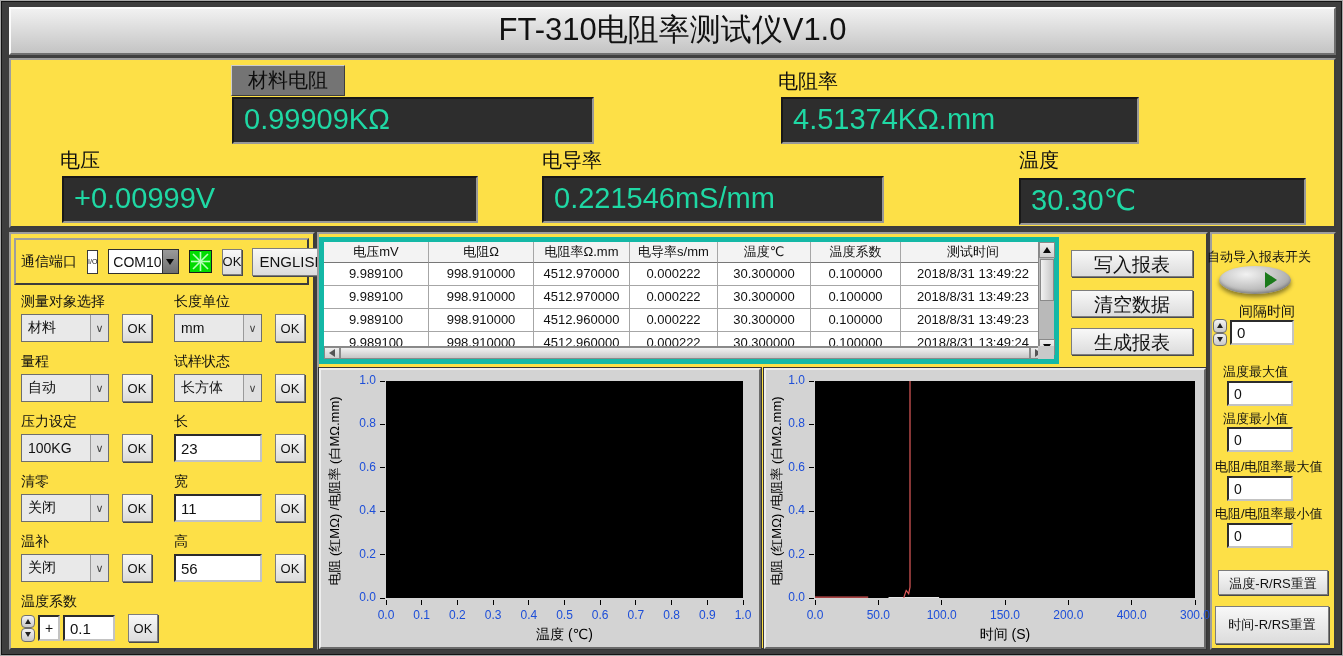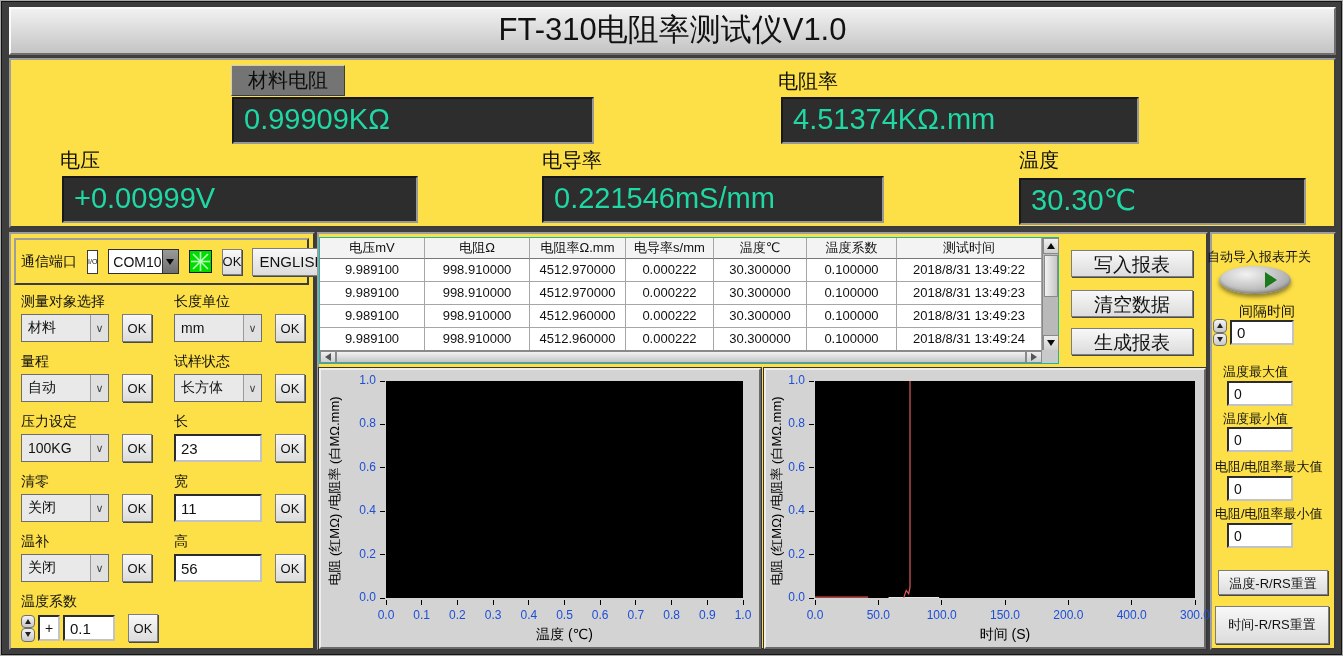--- a/index.html
+++ b/index.html
@@ -29,21 +29,21 @@
   
   #comm-box{position:absolute;left:13px;top:237px;width:295px;height:47px;border:2px solid;border-color:#9e9e9e #3c3c3c #3c3c3c #9e9e9e;display:flex;align-items:center;padding:0 5px;gap:10px;}
   #comm-box .ctrl-label{margin:0;}
   .io-icon{width:15px;height:24px;background:#fff;border:1px solid #3a3a3a;font-size:7px;color:#111;display:flex;align-items:center;justify-content:center;}
   .combo{width:80px;height:25px;background:#fff;border:1px solid #2f2f2f;display:flex;align-items:center;}
   .combo .cval{flex:1;font-size:14px;color:#111;padding-left:4px;white-space:nowrap;}
   .combo .carr{width:16px;height:100%;background:linear-gradient(#9a9a9a,#6f6f6f);border-left:1px solid #2f2f2f;display:flex;align-items:center;justify-content:center;}
   .tri-dn{width:0;height:0;border-left:4px solid transparent;border-right:4px solid transparent;border-top:6px solid #0a0a0a;}
   .led{width:23px;height:23px;background:#00dc00;border:1px solid #1c1c1c;position:relative;flex:0 0 auto;}
   
-  #table{position:absolute;left:318px;top:236px;width:740px;height:127px;background:#fff;border:1px solid #14b8a6;}
+  #table{position:absolute;left:318px;top:236px;width:740px;height:127px;background:#fff;border:5px solid #14b8a6;}
   .trow{display:grid;grid-template-columns:105px 105px 96px 88px 93px 90px 145px;}
   .tcell{border-right:1px solid #a6a6a6;border-bottom:1px solid #a6a6a6;font-size:13px;color:#111;text-align:center;overflow:hidden;white-space:nowrap;}
   .thead .tcell{background:#f3f3f3;height:21px;line-height:20px;border-bottom:1px solid #777;}
   .tbody .tcell{height:23px;line-height:22px;background:#fff;}
   .vscroll{position:absolute;right:0;top:0;width:16px;height:113px;background:#b9b9b9;border-left:1px solid #888;}
   .hscroll{position:absolute;left:0;bottom:0;height:13px;width:722px;background:#b9b9b9;border-top:1px solid #888;display:flex;}
   .sbtn{background:linear-gradient(#efefef,#cfcfcf);border:1px solid #8a8a8a;display:flex;align-items:center;justify-content:center;}
   .vscroll .sbtn{width:16px;height:16px;position:absolute;left:0;}
   .vthumb{position:absolute;left:1px;top:17px;width:14px;height:42px;background:linear-gradient(90deg,#f2f2f2,#c6c6c6);border:1px solid #8a8a8a;}
   .hthumb{flex:1;background:linear-gradient(#f2f2f2,#c6c6c6);border:1px solid #8a8a8a;margin:0;}
@@ -74,21 +74,21 @@
 <div id="app">
 
   <div class="titlebar">FT-310电阻率测试仪V1.0</div>
 
   <div class="panel" style="left:8px;top:57px;width:1327px;height:170px;">
     <div class="boxedlab" style="left:220px;top:5px;width:114px;height:31px;">材料电阻</div>
     <div class="readout" style="left:221px;top:37px;width:362px;height:47px;">0.99909KΩ</div>
     <div class="lab" style="left:767px;top:8px;">电阻率</div>
     <div class="readout" style="left:770px;top:37px;width:358px;height:47px;">4.51374KΩ.mm</div>
     <div class="lab" style="left:49px;top:87px;">电压</div>
-    <div class="readout" style="left:51px;top:116px;width:356px;height:47px;">+0.00999V</div>
+    <div class="readout" style="left:51px;top:116px;width:416px;height:47px;">+0.00999V</div>
     <div class="lab" style="left:531px;top:87px;">电导率</div>
     <div class="readout" style="left:531px;top:116px;width:342px;height:47px;">0.221546mS/mm</div>
     <div class="lab" style="left:1008px;top:87px;">温度</div>
     <div class="readout" style="left:1008px;top:118px;width:287px;height:47px;">30.30℃</div>
   </div>
 
   <div class="panel" style="left:8px;top:231px;width:306px;height:418px;"></div>
 
   <div id="comm-box">
     <div class="ctrl-label">通信端口</div>

